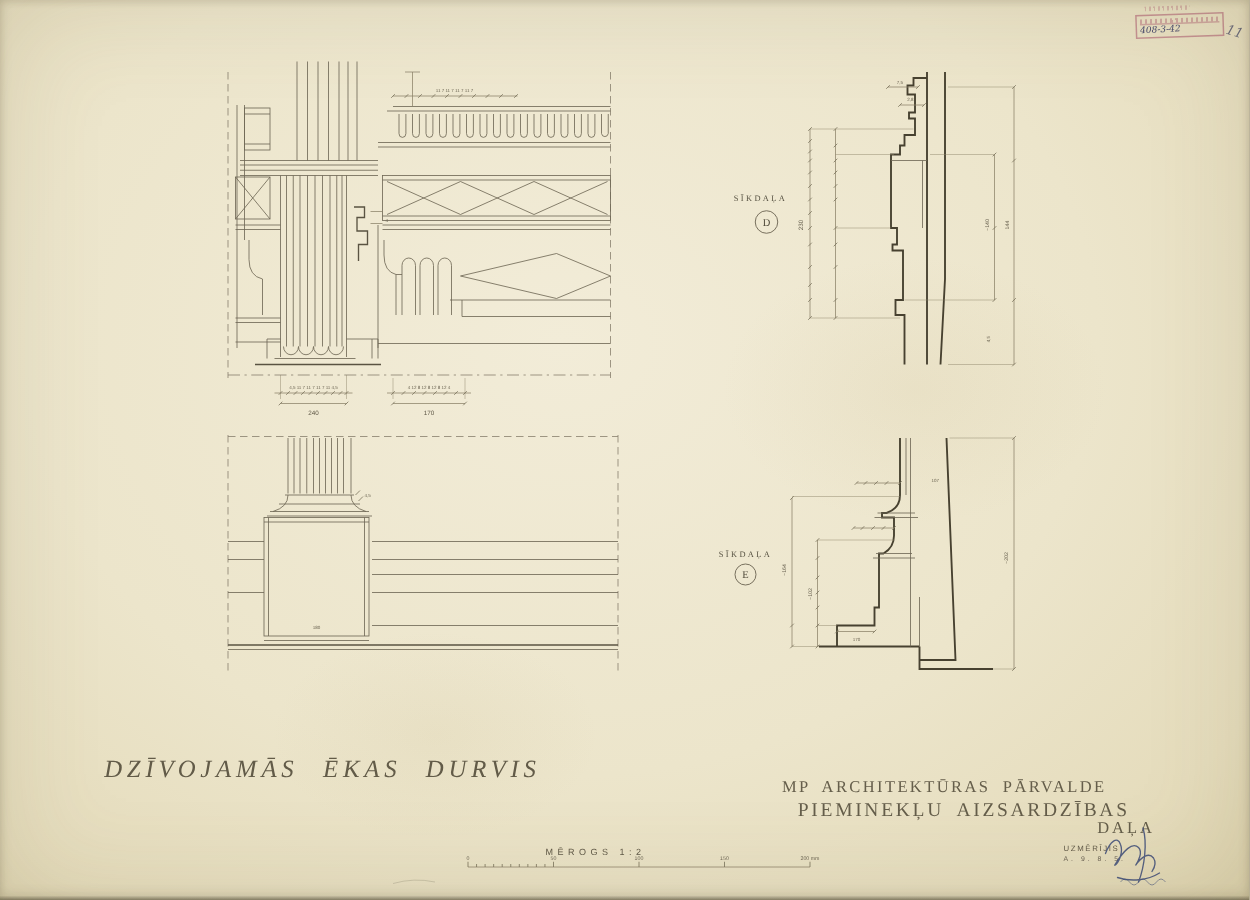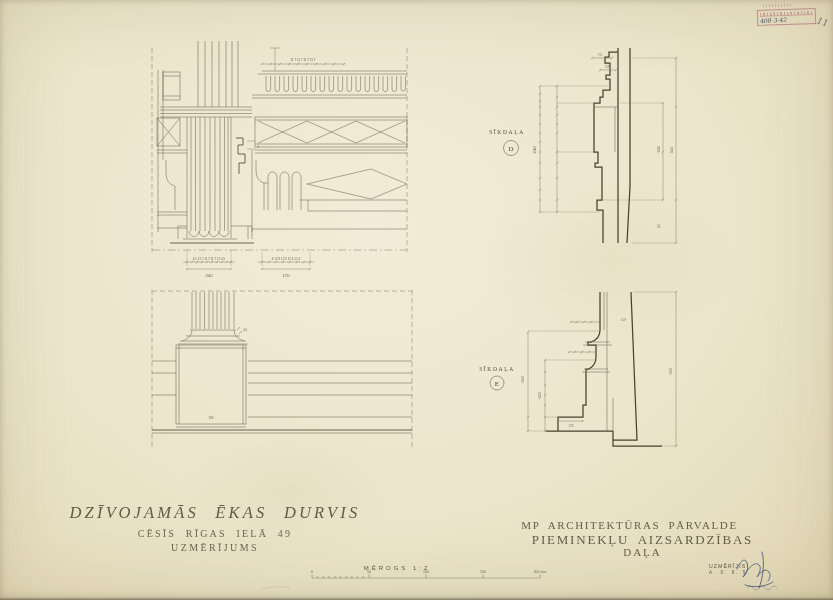--- a/index.html
+++ b/index.html
@@ -34,21 +34,21 @@
   .letter{font-size:7px;fill:#514b3b;font-family:"Liberation Serif",serif;}
   .circ{stroke:#6a6250;stroke-width:.6;fill:none;}
 
   .ttl{position:absolute;text-align:center;color:var(--txt);}
   .ttl-main{left:50px;top:503px;width:330px;font-size:16.5px;letter-spacing:3.2px;word-spacing:9px;opacity:.92;font-style:italic;}
   .ttl-sub1{left:50px;top:528px;width:330px;font-size:10px;letter-spacing:2.2px;word-spacing:5px;opacity:.85;}
   .ttl-sub2{left:50px;top:542px;width:330px;font-size:10px;letter-spacing:2.4px;opacity:.85;}
   .org1{left:515px;top:505px;width:255px;font-size:11px;letter-spacing:2.4px;word-spacing:5px;opacity:.9;}
   .org2{left:502px;top:519px;width:255px;font-size:11px;letter-spacing:1.6px;word-spacing:4px;opacity:.9;font-family:Liberation Serif, serif;}
   .org3{left:515px;top:532px;width:255px;font-size:13px;letter-spacing:1.8px;word-spacing:4px;opacity:.9;}
-  .org4{left:515px;top:546px;width:255px;font-size:11px;letter-spacing:2px;opacity:.9;}
+  .org4{left:515px;top:546px;width:255px;font-size:11px;letter-spacing:2px;opacity:.9;text-align:right;}
 
   .sig-label{position:absolute;left:709px;top:563px;font-size:5.2px;letter-spacing:1.1px;color:#5f5847;font-family:"Liberation Sans",sans-serif;}
   .sig-line2{position:absolute;left:709px;top:570px;font-size:4.6px;letter-spacing:2px;color:#6a6354;font-family:"Liberation Sans",sans-serif;}
 
   .stamp{position:absolute;left:757px;top:9px;width:59px;height:16px;
     border:1px solid rgba(168,80,106,.55);transform:rotate(-2deg);
     display:flex;flex-direction:column;justify-content:space-between;padding:1px 2px;box-sizing:border-box;}
   .stamp-row1{height:4px;margin-top:.5px;
     background:repeating-linear-gradient(90deg, rgba(168,80,106,.4) 0 1.4px, rgba(168,80,106,0) 1.4px 3.4px);}
   .stamp-row2{display:flex;align-items:flex-end;gap:2px;border-top:.7px solid rgba(168,80,106,.4);padding-top:.5px;}
@@ -221,22 +221,20 @@
     <path class="tick" d="M317.7,578 V576 M323.4,578 V576 M329.1,578 V576 M334.8,578 V576 M340.5,578 V576 M346.2,578 V576 M351.9,578 V576 M357.6,578 V576 M363.3,578 V576"></path>
     <text class="t35" x="312" y="573" text-anchor="middle">0</text>
     <text class="t35" x="369" y="573" text-anchor="middle">50</text>
     <text class="t35" x="426" y="573" text-anchor="middle">100</text>
     <text class="t35" x="483" y="573" text-anchor="middle">150</text>
     <text class="t35" x="540" y="573" text-anchor="middle">200 mm</text>
     <path class="thin" style="stroke:rgba(110,100,85,.3)" d="M262,589 q14,-4 28,-1"></path>
   </svg>
 
   <div class="ttl ttl-main">DZĪVOJAMĀS ĒKAS DURVIS</div>
-  <div class="ttl ttl-sub1">CĒSĪS RĪGAS IELĀ 49</div>
-  <div class="ttl ttl-sub2">UZMĒRĪJUMS</div>
 
   <div class="ttl org2">MP ARCHITEKTŪRAS PĀRVALDE</div>
   <div class="ttl org3">PIEMINEKĻU AIZSARDZĪBAS</div>
   <div class="ttl org4">DAĻA</div>
 
   <div class="sig-label">UZMĒRĪJIS</div>
   <div class="sig-line2">A. 9. 8. 5.</div>
   <svg style="left:700px;top:545px" width="120" height="50" viewBox="700 545 120 50">
     <g fill="none" stroke="#3b4a78" stroke-width=".9" opacity=".85" stroke-linecap="round">
       <path d="M737,569 c3,-8 8,-12 10,-6 c2,5 -1,12 -4,14 c6,-10 12,-16 16,-12 c3,3 0,9 -2,12 c4,-6 9,-9 12,-5 c2,3 1,6 -1,9"></path>

